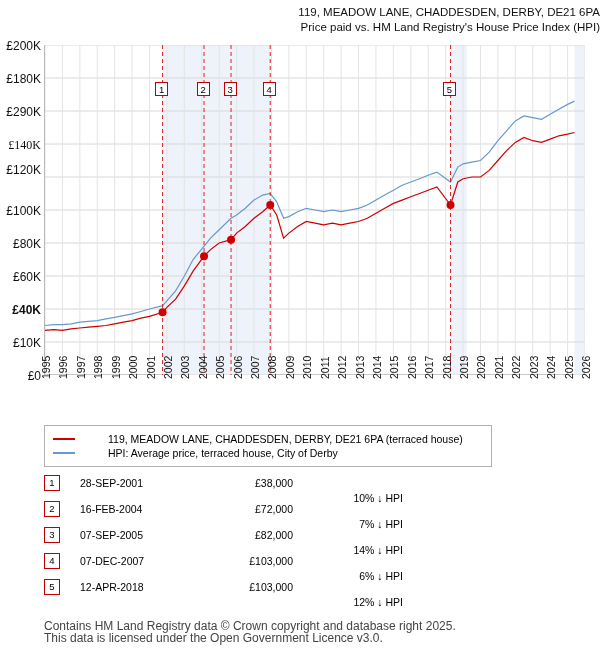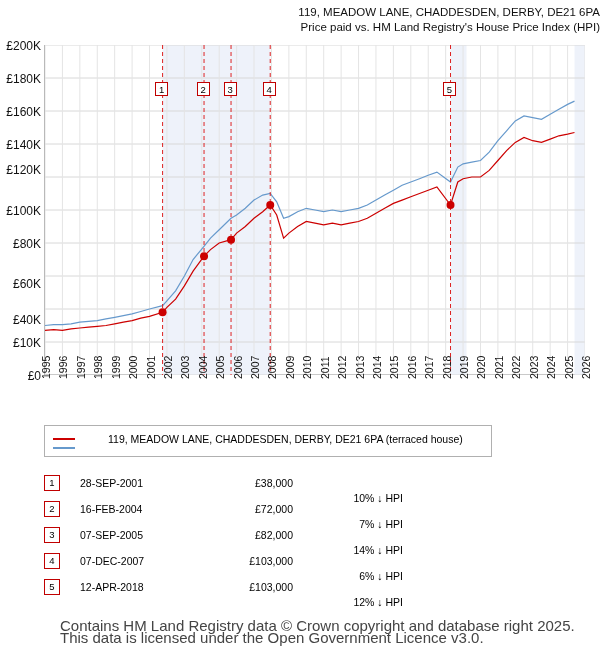--- a/index.html
+++ b/index.html
@@ -74,22 +74,22 @@
   .tnum{
     width:14px;height:14px;border:1px solid #c00000;
     color:#000;font-size:9.5px;line-height:14px;text-align:center;
     background:#fff;margin-right:20px;flex:none;
   }
   .tdate{width:128px;}
   .tprice{width:85px;text-align:right;}
   .tdelta{width:110px;text-align:right;padding-right:26px;margin-top:30px;}
   .footer{
     position:absolute;
-    left:60px;top:620px;
-    font-size:15px;
+    left:44px;top:620px;
+    font-size:12px;
     color:#444;
     line-height:12px;
   }
   .marker-box{
     position:absolute;
     width:13px;height:14px;
     border:1px solid #c00000;
     background:#fff;
     font-size:9.5px;
     line-height:14px;
@@ -103,27 +103,27 @@
 
 <div class="title">
   <div>119, MEADOW LANE, CHADDESDEN, DERBY, DE21 6PA</div>
   <div>Price paid vs. HM Land Registry's House Price Index (HPI)</div>
 </div>
 
 <div class="chart-wrap">
   <div class="ytick-holder" id="yticks">
       <div class="ytick" style="top: 335px;">£0</div>
       <div class="ytick" style="top: 302px;">£10K</div>
-      <div class="ytick" style="top: 279px;">£40K</div>
-      <div class="ytick" style="top: 236px; margin-top: 7px;">£60K</div>
+      <div class="ytick" style="top: 269px; font-weight: bold;">£40K</div>
+      <div class="ytick" style="top: 236px;">£60K</div>
       <div class="ytick" style="top: 203px;">£80K</div>
       <div class="ytick" style="top: 170px;">£100K</div>
       <div class="ytick" style="top: 129px;">£120K</div>
-      <div class="ytick" style="top: 104px;">£140K</div>
-      <div class="ytick" style="top: 71px;">£160K</div>
+      <div class="ytick" style="top: 104px; font-family: Liberation Serif, serif;">£140K</div>
+      <div class="ytick" style="top: 71px;">£290K</div>
       <div class="ytick" style="top: 38px;">£180K</div>
       <div class="ytick" style="top: 5px;">£200K</div>
     </div>
   <div class="plot">
     <div class="plot-inner">
       <svg id="chart-svg" width="540" height="330" viewBox="0 0 540 330" style="position:absolute;left:0;top:0;">
           <rect x="117.58064516129032" y="0" width="41.45806451613093" height="330" fill="#eef2fa"></rect>
           <rect x="159.03870967742125" y="0" width="26.999999999999233" height="330" fill="#eef2fa"></rect>
           <rect x="186.03870967742048" y="0" width="39.19354838709677" height="330" fill="#eef2fa"></rect>
           <rect x="405.5225806451608" y="0" width="16.02580645161413" height="330" fill="#eef2fa"></rect>
@@ -227,20 +227,21 @@
     </div>
 </div>
 
 <div class="legend">
   <div class="legend-row">
     <span class="legend-swatch" style="background:#cc0000"></span>
     <span>119, MEADOW LANE, CHADDESDEN, DERBY, DE21 6PA (terraced house)</span>
   </div>
   <div class="legend-row">
     <span class="legend-swatch" style="background:#6699cc"></span>
+    <span>HPI: Average price, terraced house, City of Derby</span>
   </div>
 </div>
 
 <div class="table" id="sales-table">
     <div class="trow">
       <div class="tnum">1</div>
       <div class="tdate">28-SEP-2001</div>
       <div class="tprice">£38,000</div>
       <div class="tdelta">10% ↓ HPI</div>
     </div>

